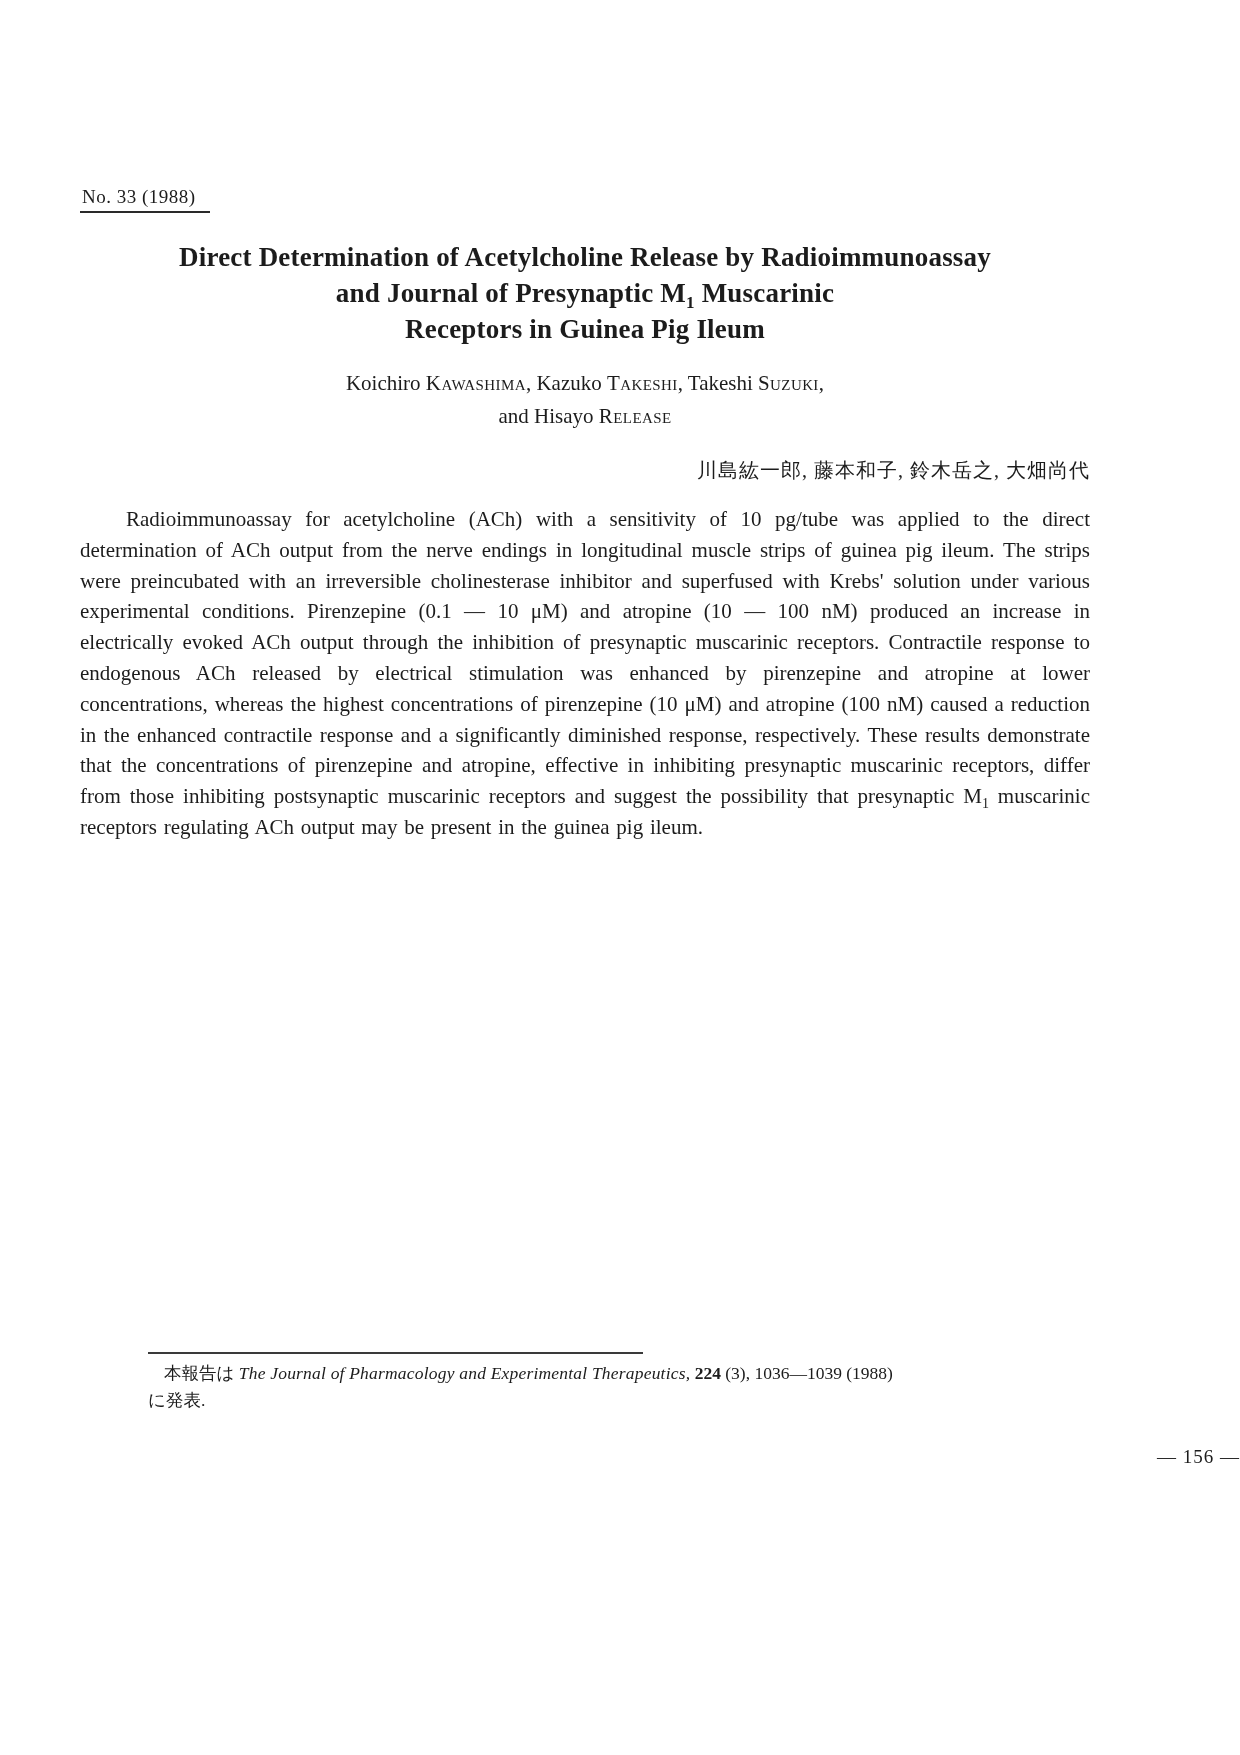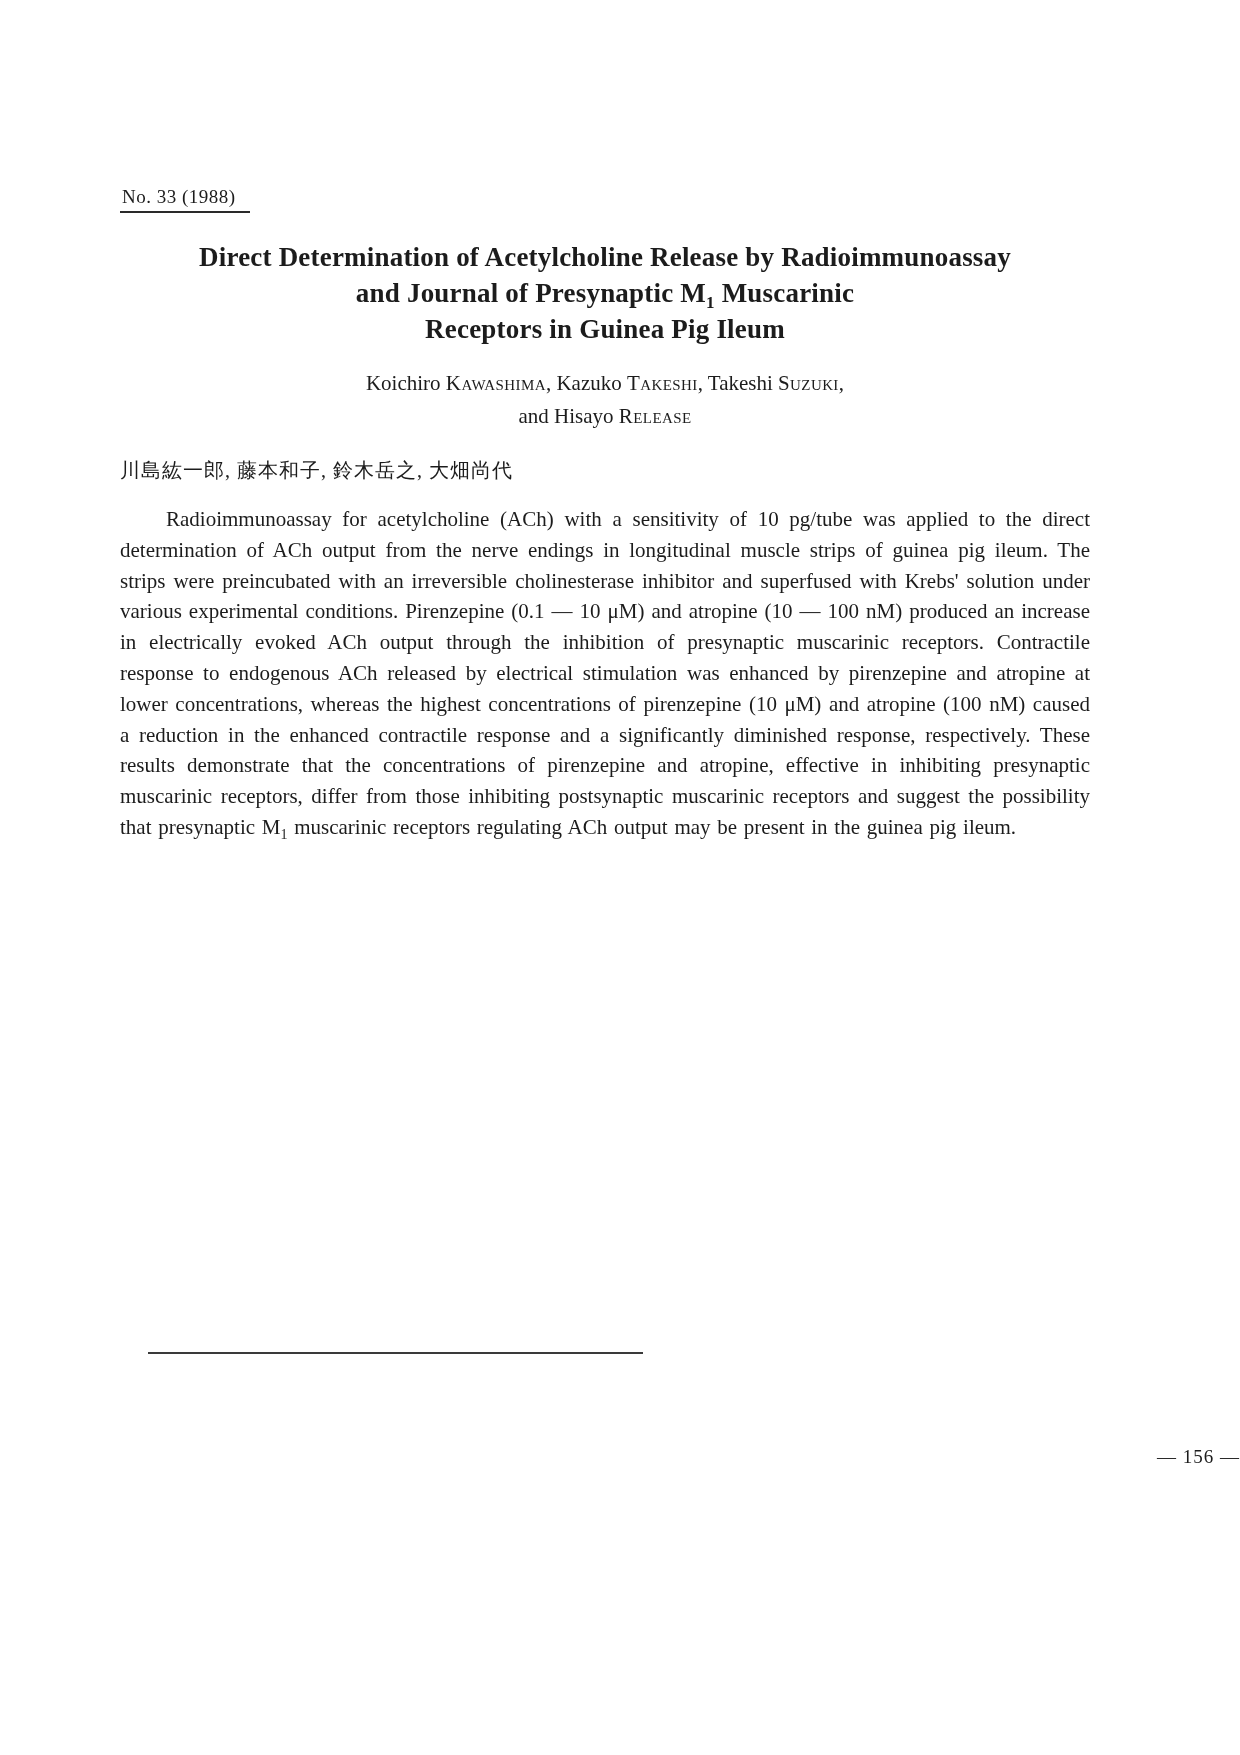--- a/index.html
+++ b/index.html
@@ -13,21 +13,21 @@
     position: relative;
     font-family: "Liberation Serif", "DejaVu Serif", serif;
     color: #1c1c1c;
     overflow: hidden;
   }
   .page {
     position: relative;
     box-sizing: border-box;
     width: 1240px;
     height: 1755px;
-    padding: 186px 150px 0 120px;
+    padding: 186px 150px 0 80px;
   }
   .issue-number {
     display: inline-block;
     font-size: 19px;
     padding: 0 14px 3px 2px;
     border-bottom: 2px solid #2a2a2a;
     letter-spacing: 0.5px;
   }
   .title {
     margin: 26px 0 15px 0;
@@ -46,21 +46,21 @@
     text-align: center;
     font-size: 21px;
     line-height: 33px;
   }
   .sc {
     font-variant: small-caps;
     letter-spacing: 0.4px;
   }
   .authors-jp {
     margin-top: 24px;
-    text-align: left;
+    text-align: right;
     font-size: 20px;
     letter-spacing: 1px;
   }
   .abstract {
     margin: 20px 0 0 0;
     font-size: 21px;
     line-height: 30.8px;
     text-align: justify;
     text-indent: 46px;
     word-spacing: 1.5px;
@@ -122,17 +122,21 @@
     <div><span>Koichiro </span><span class="sc">Kawashima</span><span>, </span><span>Kazuko </span><span class="sc">Takeshi</span><span>, </span><span>Takeshi </span><span class="sc">Suzuki</span><span>,</span></div>
     <div><span>and Hisayo </span><span class="sc">Release</span></div>
   </div>
 
   <div class="authors-jp">川島紘一郎, 藤本和子, 鈴木岳之, 大畑尚代</div>
 
   <p class="abstract"><span>Radioimmunoassay for acetylcholine (ACh) with a sensitivity of 10 pg/tube was applied to the direct determination of ACh output from the nerve endings in longitudinal muscle strips of guinea pig ileum. The strips were preincubated with an irreversible cholinesterase inhibitor and superfused with Krebs' solution under various experimental conditions. Pirenzepine (0.1 — 10 μM) and atropine (10 — 100 nM) produced an increase in electrically evoked ACh output through the inhibition of presynaptic muscarinic receptors. Contractile response to endogenous ACh released by electrical stimulation was enhanced by pirenzepine and atropine at lower concentrations, whereas the highest concentrations of pirenzepine (10 μM) and atropine (100 nM) caused a reduction in the enhanced contractile response and a significantly diminished response, respectively. These results demonstrate that the concentrations of pirenzepine and atropine, effective in inhibiting presynaptic muscarinic receptors, differ from those inhibiting postsynaptic muscarinic receptors and suggest the possibility that presynaptic M</span><sub>1</sub><span> muscarinic receptors regulating ACh output may be present in the guinea pig ileum.</span></p>
 
   <div class="footnote">
     <div class="footnote-rule"></div>
+    <p class="footnote-text">
+      <span class="footnote-line1"><span>本報告は </span><i>The Journal of Pharmacology and Experimental Therapeutics,</i><b> 224 </b><span>(3), 1036—1039 (1988)</span></span><br>
+      <span>に発表.</span>
+    </p>
   </div>
 
   <div class="page-number">— 156 —</div>
 
 </div>
 
 </body></html>

